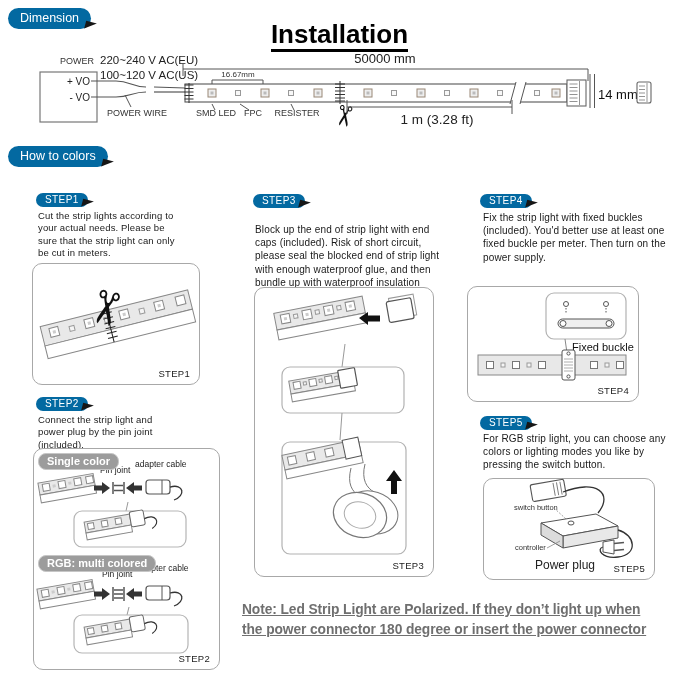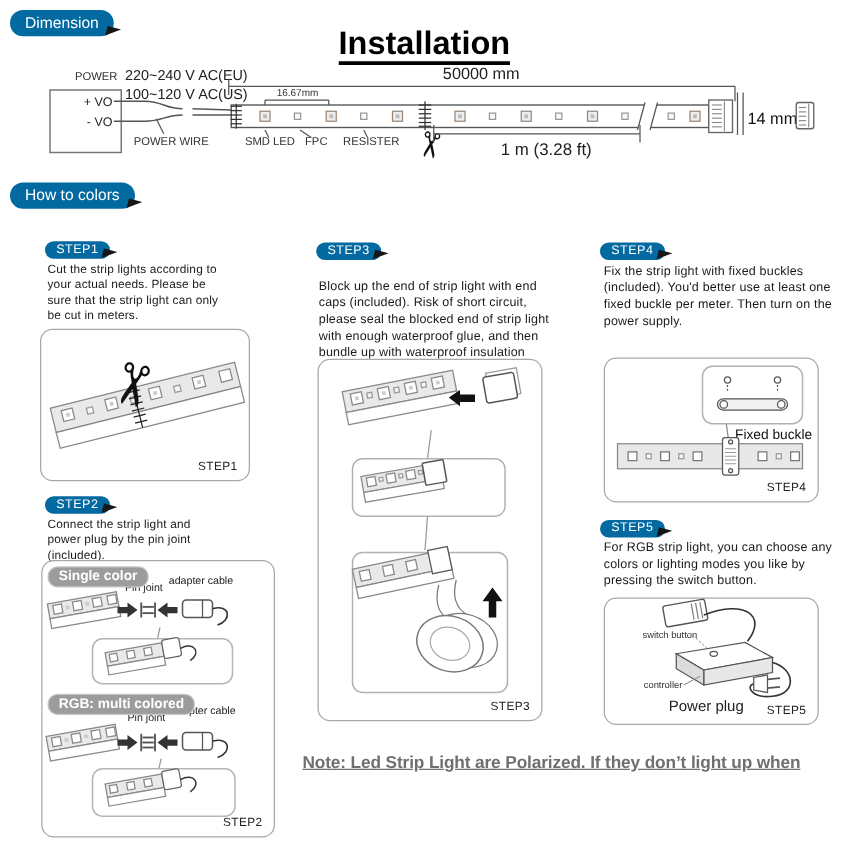--- a/index.html
+++ b/index.html
@@ -369,21 +369,21 @@
         <ellipse cx="0" cy="0" rx="16" ry="13" fill="#fff" stroke="#aaa"></ellipse>
       </g>
     </g>
     <polygon points="136,206 136,193 131,193 139,182 147,193 142,193 142,206" fill="#111"></polygon>
   </svg>
   <div class="dcap">STEP3</div>
 </div>
 
 <div class="bubble bubble-sm" style="left:480px;top:194px">STEP4</div>
 <div class="step-text st-wide" style="left:483px;top:211px">Fix the strip light with fixed buckles (included). You'd better use at least one fixed buckle per meter. Then turn on the power supply.</div>
-<div class="dbox" style="left:483px;top:286px;width:170px;height:114px">
+<div class="dbox" style="left:467px;top:286px;width:170px;height:114px">
   <svg width="170" height="114" viewBox="0 0 170 114">
     <rect x="78" y="6" width="80" height="46" rx="8" fill="#fff" stroke="#b2b2b2" stroke-width="1.2"></rect>
     <g>
       <circle cx="98" cy="17" r="2.5" fill="#fff" stroke="#555"></circle>
         <line x1="98" y1="21" x2="98" y2="27" stroke="#555" stroke-dasharray="1.5,1.5"></line>
       <circle cx="138" cy="17" r="2.5" fill="#fff" stroke="#555"></circle>
         <line x1="138" y1="21" x2="138" y2="27" stroke="#555" stroke-dasharray="1.5,1.5"></line>
     </g>
     <g>
       <rect x="90" y="32" width="56" height="9" rx="4.5" fill="#f0f0f0" stroke="#555"></rect>
@@ -452,13 +452,14 @@
       <line x1="130" y1="64.5" x2="140" y2="63.5" stroke="#555" stroke-width="1.4"></line>
       <line x1="130" y1="71.5" x2="140" y2="70.5" stroke="#555" stroke-width="1.4"></line>
     </g>
     <text x="81" y="90" font-size="12" text-anchor="middle" fill="#222">Power plug</text>
   </svg>
   <div class="dcap">STEP5</div>
 </div>
 
 <div class="note">
   <div>Note: Led Strip Light are Polarized. If they don’t light up when</div>
+  <div>the power connector 180 degree or insert the power connector</div>
 </div>
 
 </body></html>

